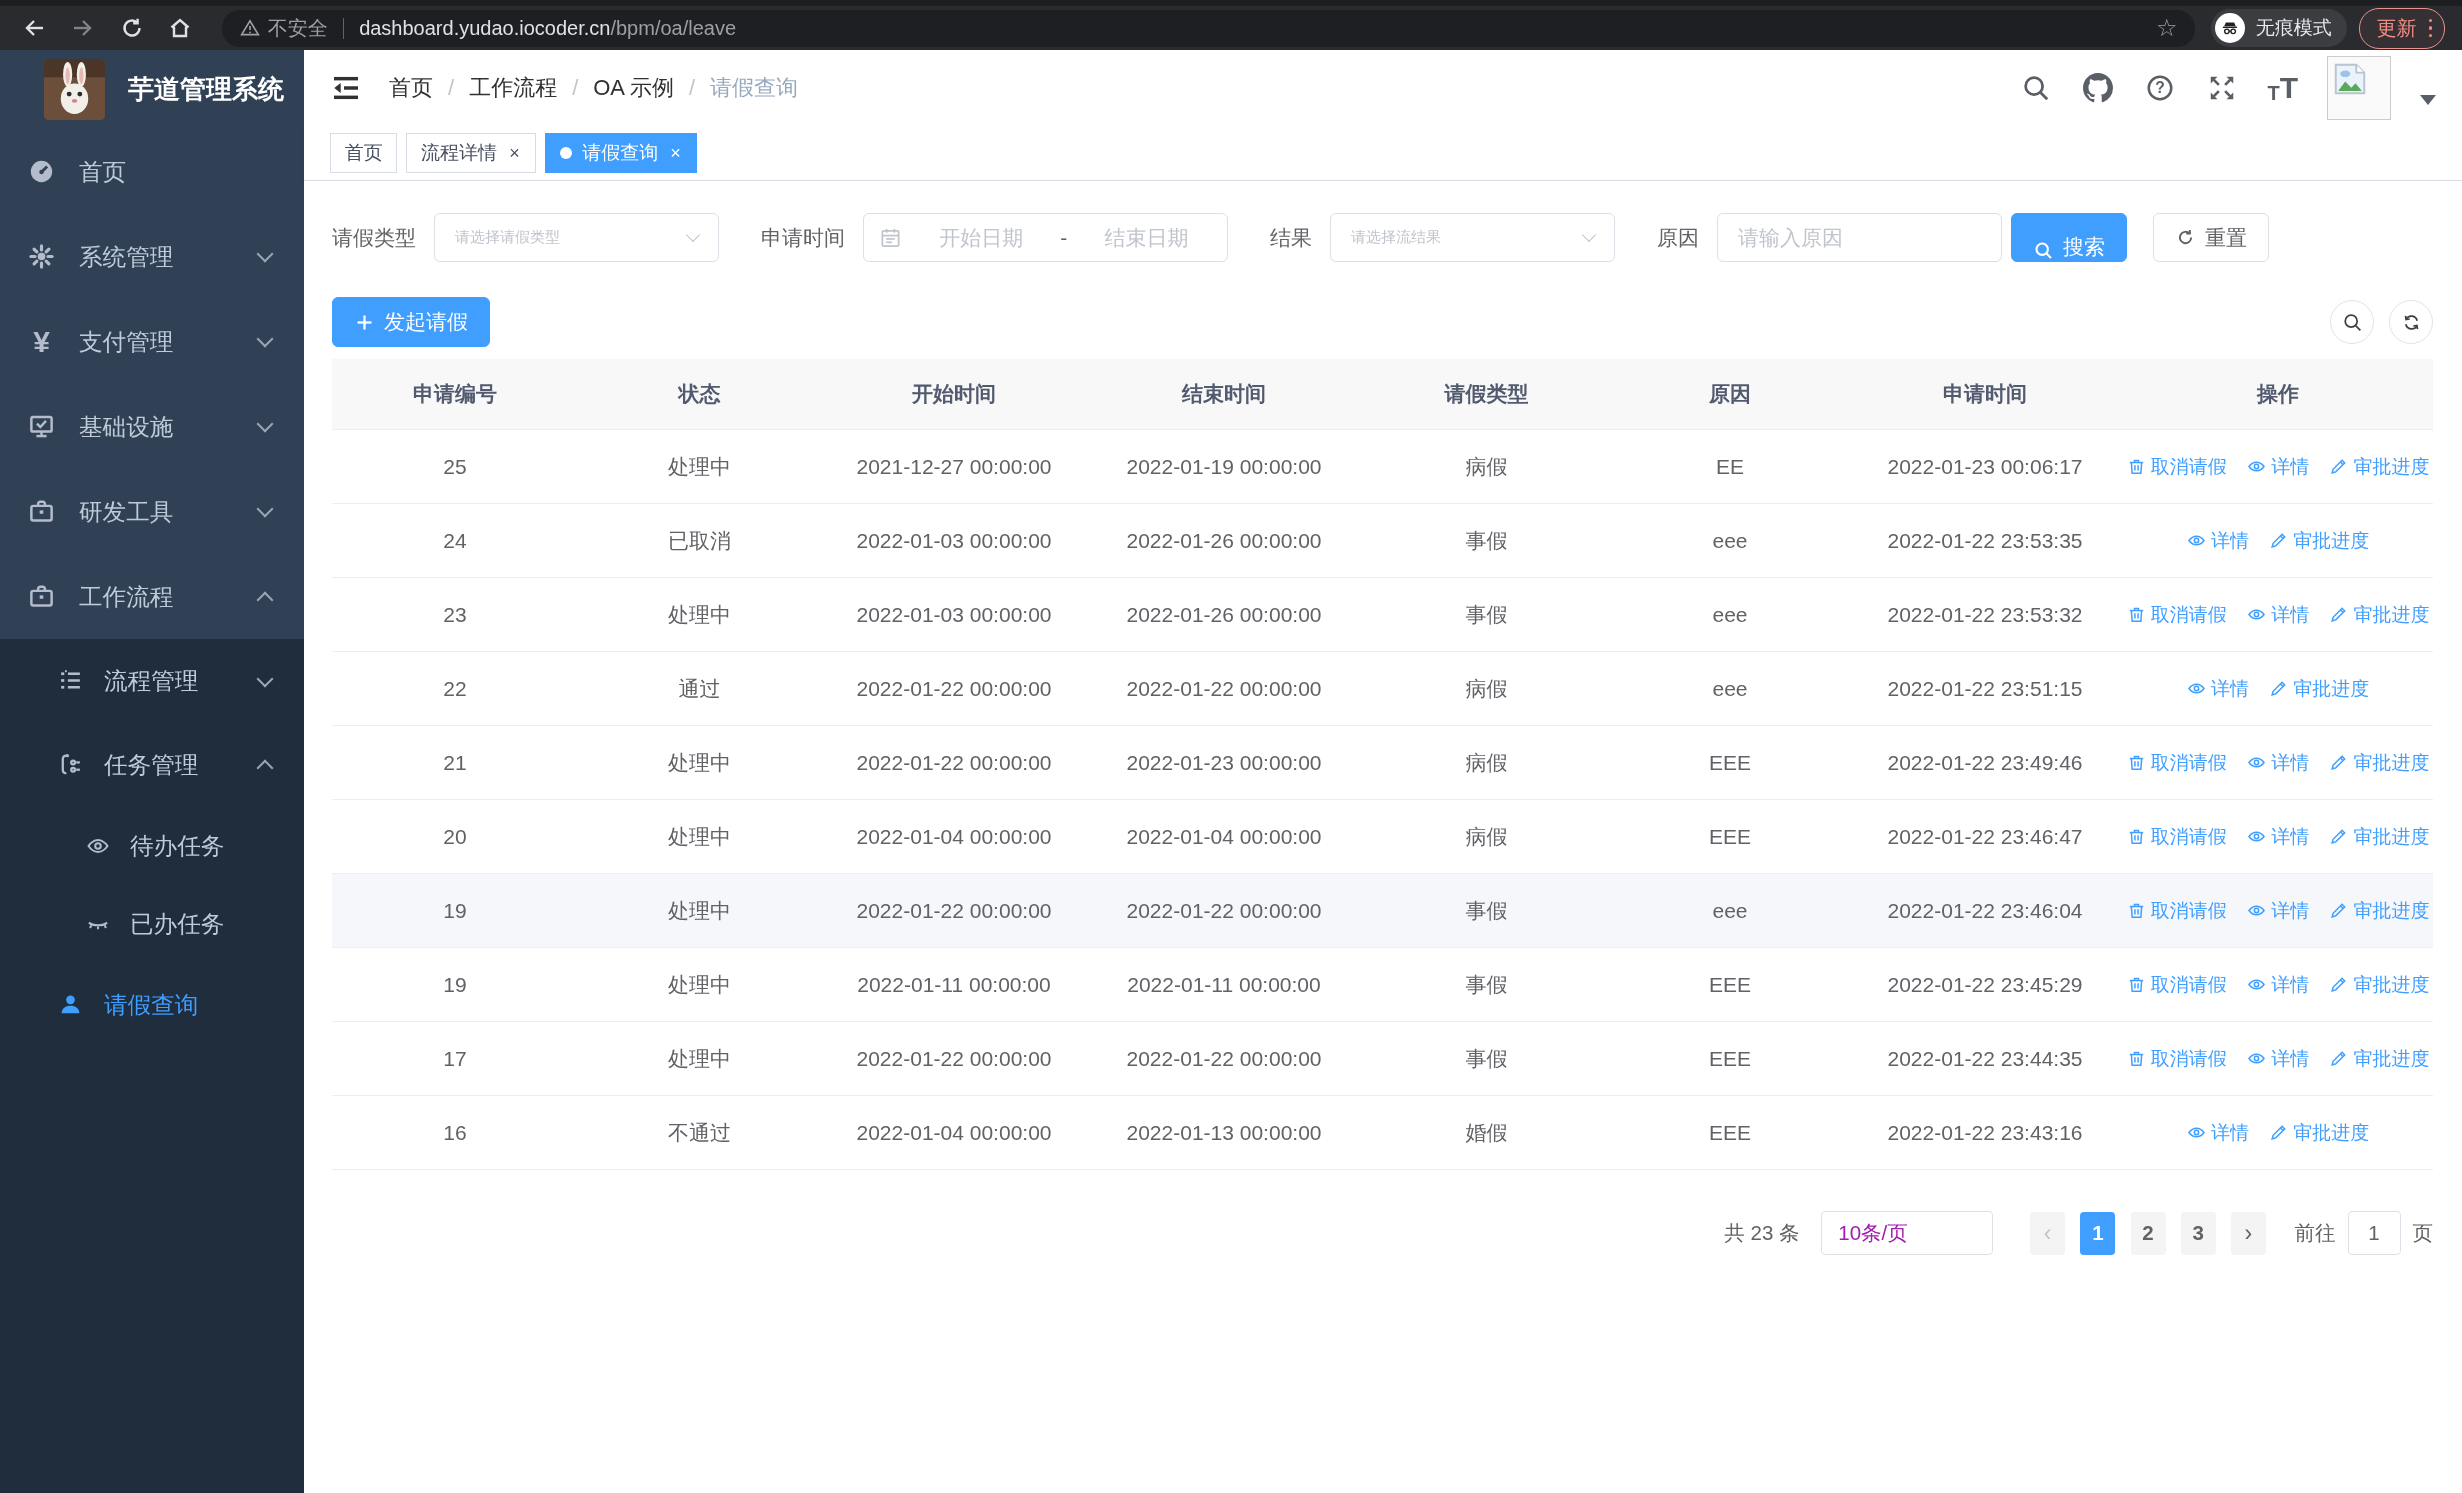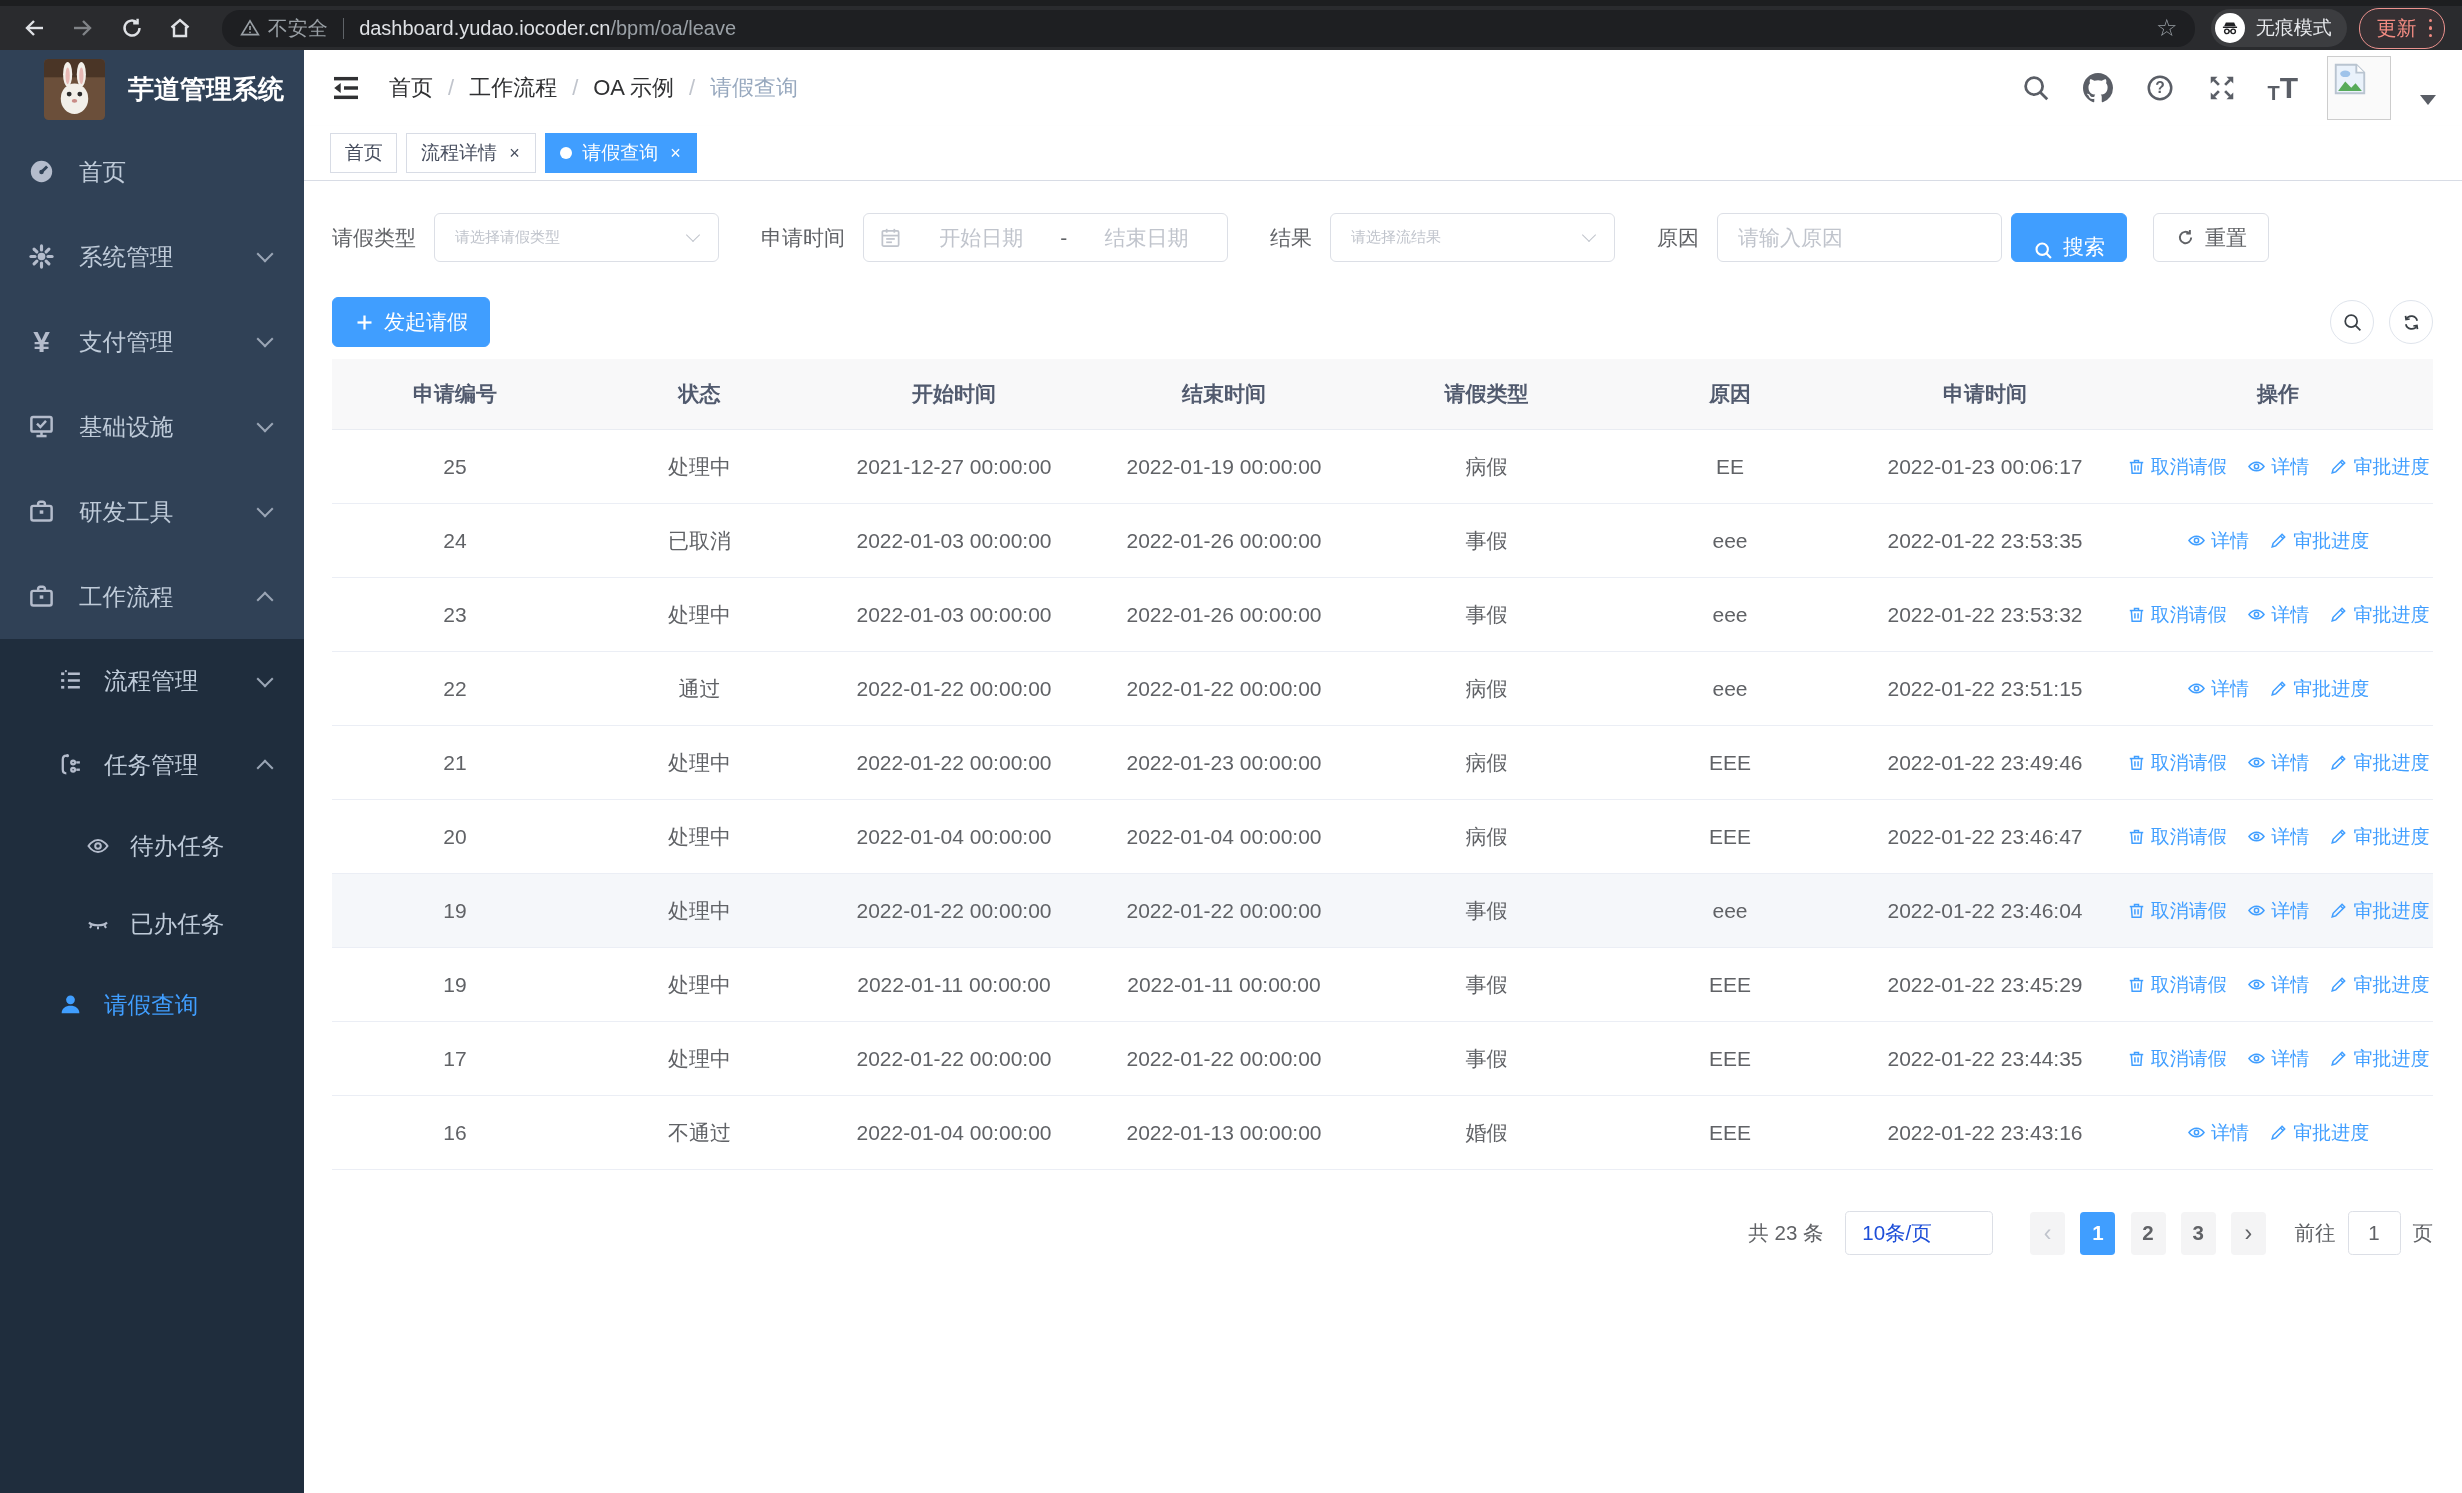--- a/index.html
+++ b/index.html
@@ -134,22 +134,22 @@
   .tr { height:74px; border-bottom:1.5px solid #ebeef5; background:#fff; }
   .tr.hover { background:#f5f7fa; }
   .c-actions { display:flex; align-items:center; justify-content:center; gap:20px; }
   .action { display:inline-flex; align-items:center; gap:5.3px; color:#409eff; font-size:19px; cursor:pointer; white-space:nowrap; }
   .action svg { width:19px; height:19px; }
 
   
   .pager { margin-top:41px; display:flex; align-items:center; justify-content:flex-end;
     font-size:20.5px; color:#606266; }
   .pg-total { margin-right:21px; }
-  .pg-size { width:148px; height:44px; border:1.5px solid #dcdfe6; border-radius:4.6px; background:#fff;
-    display:flex; align-items:center; padding:0 16.7px; color:#1d4ed8; margin-right:30px; cursor:pointer;text-align:right; }
+  .pg-size { width:172px; height:44px; border:1.5px solid #dcdfe6; border-radius:4.6px; background:#fff;
+    display:flex; align-items:center; padding:0 16.7px; color:#a21caf; margin-right:30px; cursor:pointer;text-align:right; }
   .pg-size .sel-chev { margin-left:auto; }
   .pg-btn { min-width:35px; height:43px; background:#f4f4f5; border-radius:3.8px; margin:0 7.6px;
     display:inline-flex; align-items:center; justify-content:center; font-weight:bold; color:#606266;
     cursor:pointer; padding:0 6px; }
   .pg-btn.arrow { font-weight:normal; font-size:23px; }
   .pg-btn.disabled { color:#c0c4cc; cursor:default; }
   .pg-btn.active { background:#409eff; color:#fff; }
   .pg-goto { margin-left:21px; display:flex; align-items:center; gap:12px; }
   .goto-input { width:53px; height:44px; border:1.5px solid #dcdfe6; border-radius:4.6px; text-align:center;
     font-size:20.5px; color:#606266; outline:none; background:#fff;

